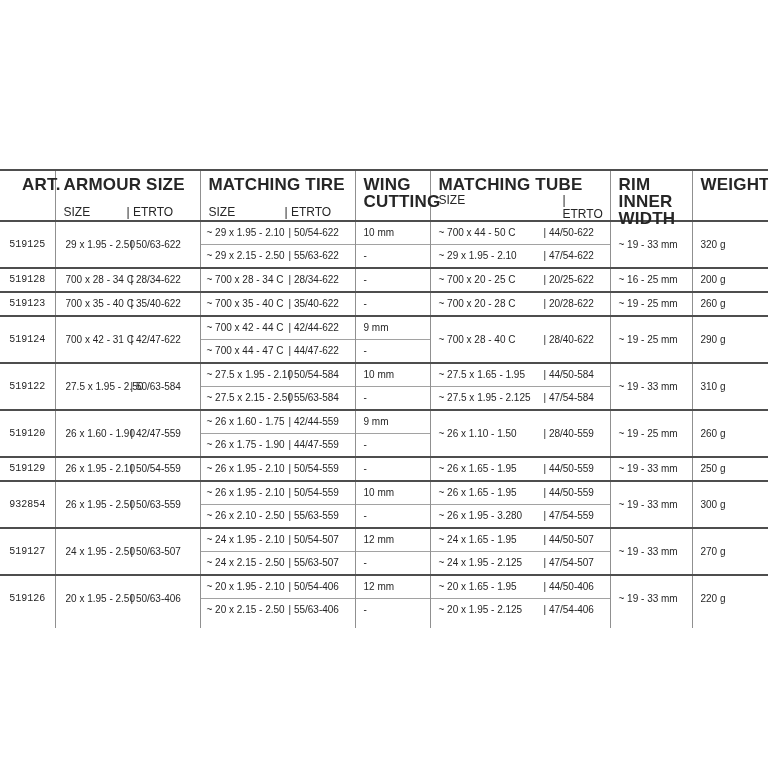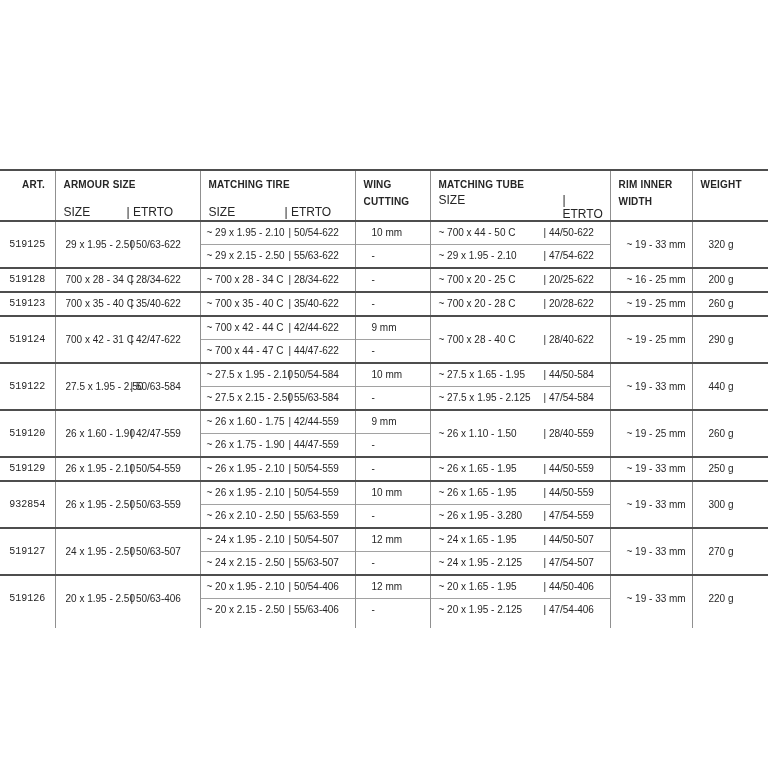--- a/index.html
+++ b/index.html
@@ -47,21 +47,21 @@
   
   thead th { height: 47px; vertical-align: top; }
   .th-inner {
     height: 43px;
     padding: 5px 4px 1px 8px;
     display: flex;
     flex-direction: column;
     justify-content: space-between;
   }
   .th-main {
-    font-size: 10px;
+    font-size: 17px;
     font-weight: bold;
     line-height: 17px;
     letter-spacing: 0.2px;
   }
   th.h-art .th-inner { padding-left: 22px; }
   .th-sub { display: flex; font-size: 12px; line-height: 14px; }
   .th-sub .size { flex: 1 1 auto; }
   .th-sub .etrto { flex: 0 0 auto; }
   th.h-armour .etrto { width: 69px; }
   th.h-tire   .etrto { width: 66px; }
@@ -75,21 +75,21 @@
   td.art { text-align: center; font-family: Liberation Mono, monospace; }
   .se { display: flex; align-items: flex-end; }
   .se .size { flex: 1 1 auto; min-width: 0; }
   .se .etrto { flex: 0 0 auto; }
   td.armour .se { padding-left: 10px; }
   td.armour .etrto { width: 69px; }
   td.tire .se { padding-left: 6px; }
   td.tire .etrto { width: 66px; }
   td.tube .se { padding-left: 8px; }
   td.tube .etrto { width: 66px; margin-left: 23px; }
-  td.wing, td.rim, td.weight { padding-left: 16px; }
+  td.wing, td.rim, td.weight { padding-left: 8px; }
 
   
   tr.tail > td { height: 7px; border-top: none; }
 </style>
 </head>
 <body>
 
 <div class="page">
   <table class="spec">
     <colgroup>
@@ -288,21 +288,21 @@
             </span>
           </td>
           <td class="wing bl">10 mm</td>
           <td class="tube bl">
             <span class="se">
               <span class="size">~ 27.5 x 1.65 - 1.95</span>
               <span class="etrto">| 44/50-584</span>
             </span>
           </td>
           <td class="rim bl" rowspan="2">~ 19 - 33 mm</td>
-          <td class="weight bl" rowspan="2">440 g</td>
+          <td class="weight bl" rowspan="2">310 g</td>
         </tr>
         <tr class="sub-row">
           <td class="tire bl">
             <span class="se">
               <span class="size">~ 27.5 x 2.15 - 2.50</span>
               <span class="etrto">| 55/63-584</span>
             </span>
           </td>
           <td class="wing bl">-</td>
           <td class="tube bl">

